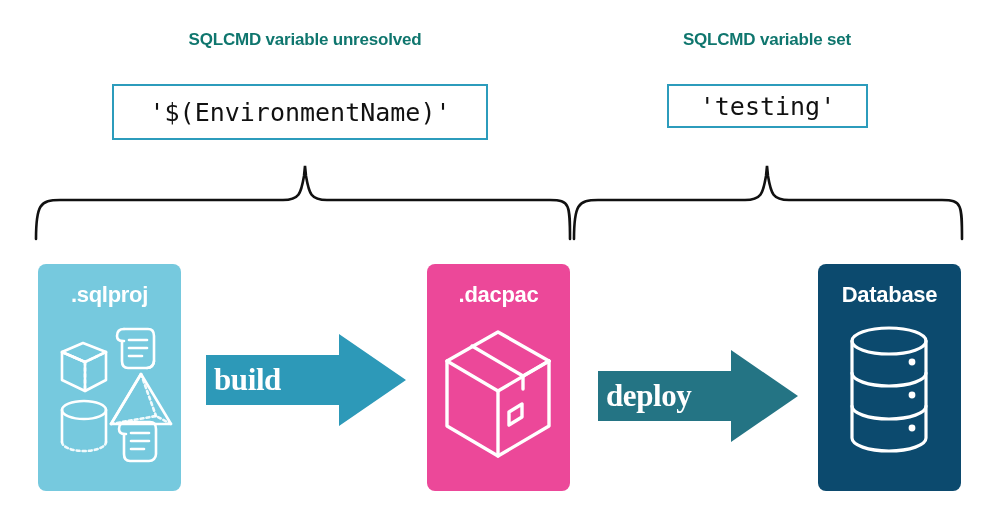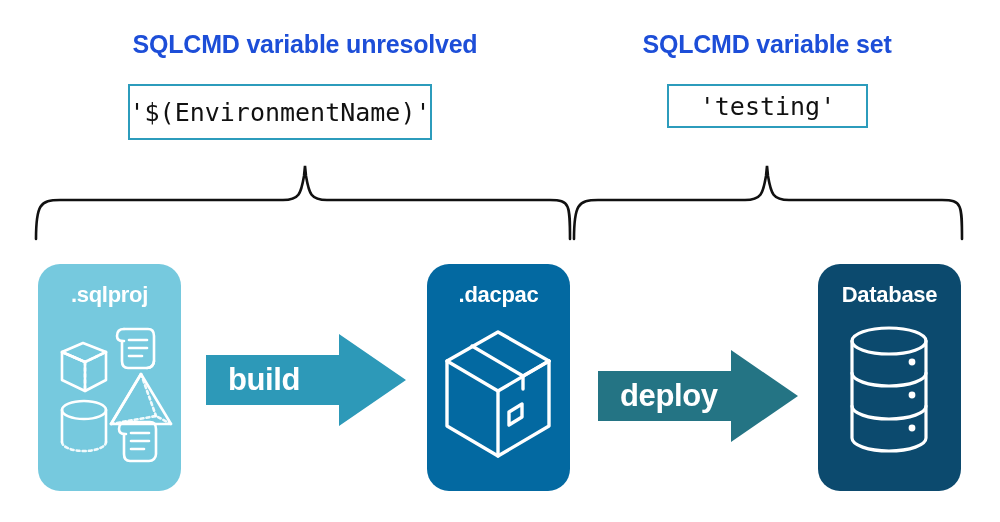--- a/index.html
+++ b/index.html
@@ -16,22 +16,22 @@
     height: 522px;
     background: #ffffff;
     overflow: hidden;
   }
 
   
   .section-title {
     position: absolute;
     font-family: "Liberation Sans", sans-serif;
     font-weight: bold;
-    font-size: 25px;
-    color: #1d4ed8;
+    font-size: 17px;
+    color: #0f766e;
     letter-spacing: -0.2px;
     text-align: center;
     white-space: nowrap;
   }
   #title-left  { left: 110px; top: 30px; width: 390px; }
   #title-right { left: 572px; top: 30px; width: 390px; }
 
   
   .code-box {
     position: absolute;
@@ -39,37 +39,37 @@
     border: 2px solid #2C9CBC;
     background: #ffffff;
     display: flex;
     align-items: center;
     justify-content: center;
     font-family: "DejaVu Sans Mono", monospace;
     font-size: 25px;
     color: #111111;
     white-space: nowrap;
   }
-  #code-left  { left: 128px; top: 84px; width: 304px; height: 56px; }
+  #code-left  { left: 112px; top: 84px; width: 376px; height: 56px; }
   #code-right { left: 667px; top: 84px; width: 201px; height: 44px; }
 
   
   #braces {
     position: absolute;
     left: 0;
     top: 0;
     width: 1000px;
     height: 522px;
     pointer-events: none;
   }
 
   
   .artifact {
     position: absolute;
-    border-radius: 22px;
+    border-radius: 8px;
     box-sizing: border-box;
   }
   .artifact-label {
     position: absolute;
     top: 18px;
     left: 0;
     width: 100%;
     text-align: center;
     font-family: "Liberation Sans", sans-serif;
     font-weight: bold;
@@ -78,39 +78,39 @@
     letter-spacing: -0.3px;
     white-space: nowrap;
   }
   .artifact-art {
     position: absolute;
     left: 0;
     top: 52px;
     width: 100%;
   }
   #box-sqlproj  { left: 38px;  top: 264px; width: 143px; height: 227px; background: #76C9DE; }
-  #box-dacpac   { left: 427px; top: 264px; width: 143px; height: 227px; background: #0369a1; }
+  #box-dacpac   { left: 427px; top: 264px; width: 143px; height: 227px; background: #ec4899; }
   #box-database { left: 818px; top: 264px; width: 143px; height: 227px; background: #0c4a6e; }
 
   
   .arrow {
     position: absolute;
   }
   .arrow-label {
     position: absolute;
     left: 0;
     top: 0;
     width: 100%;
     height: 100%;
     display: flex;
     align-items: center;
     justify-content: flex-start;
-    padding-left: 22px;
+    padding-left: 8px;
     box-sizing: border-box;
-    font-family: Liberation Sans, sans-serif;
+    font-family: Liberation Serif, serif;
     font-weight: bold;
     font-size: 31px;
     color: #ffffff;
     letter-spacing: -0.4px;
     white-space: nowrap;
   }
   #arrow-build  { left: 206px; top: 332px; width: 200px; height: 96px; }
   #arrow-deploy { left: 598px; top: 348px; width: 200px; height: 96px; }
 </style>
 </head>

